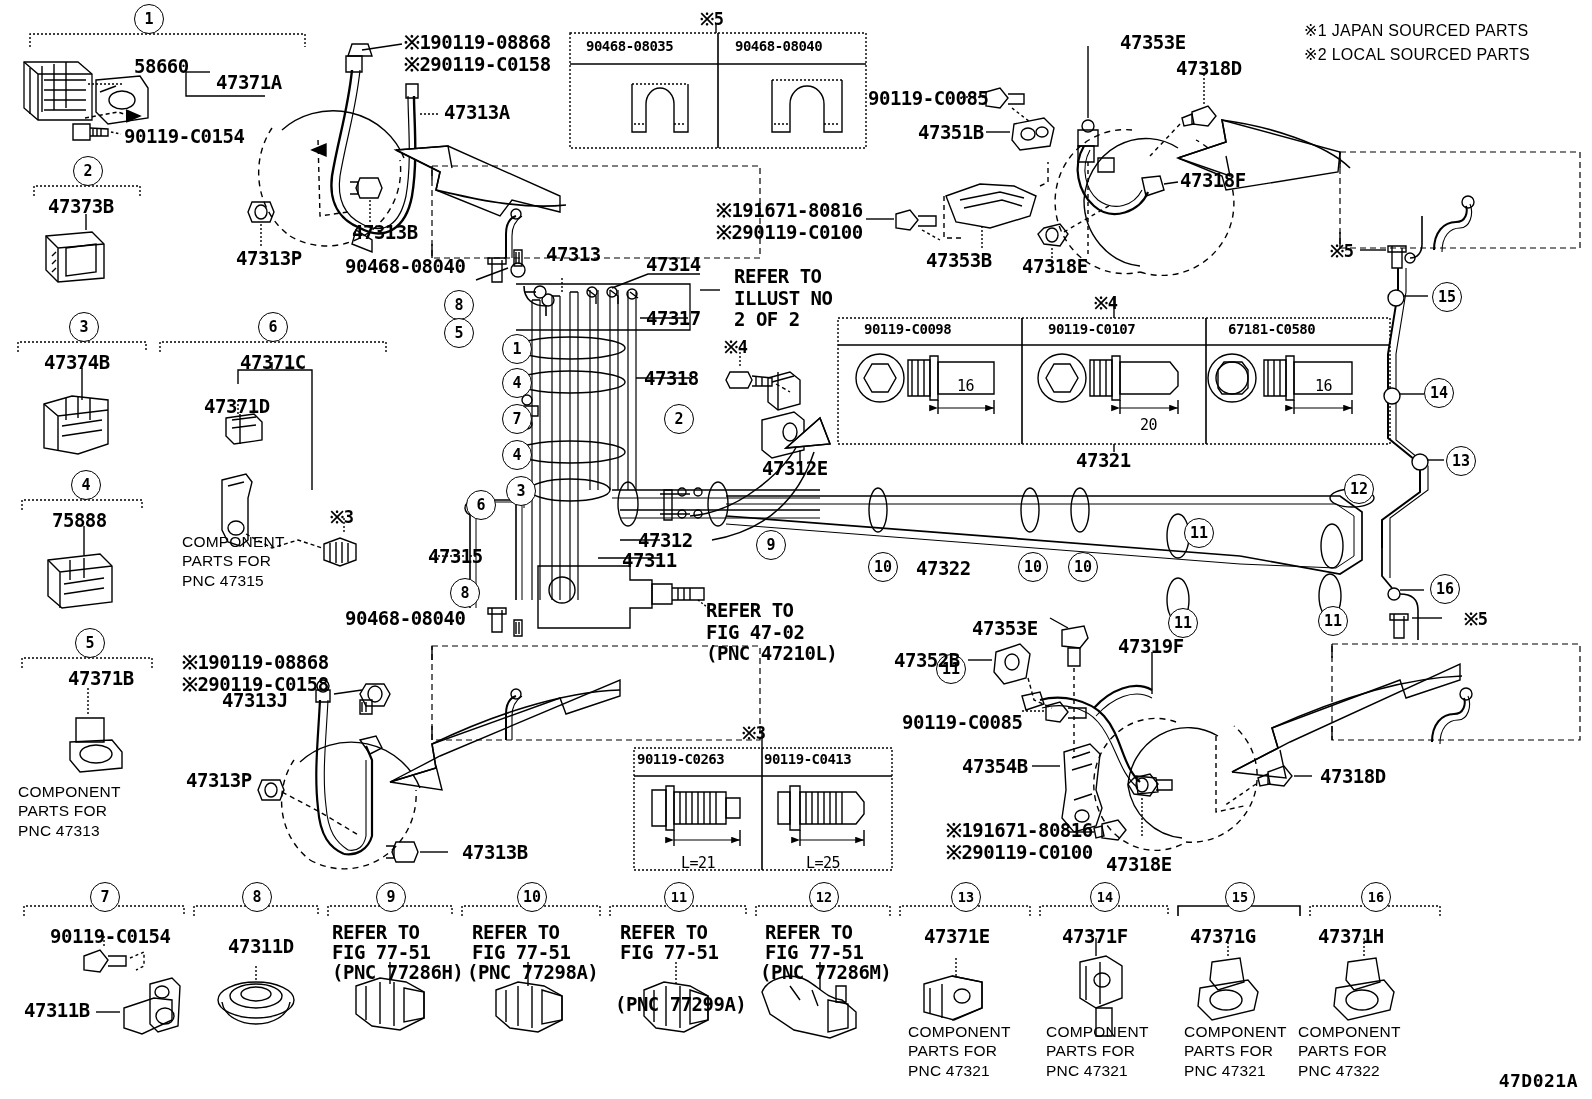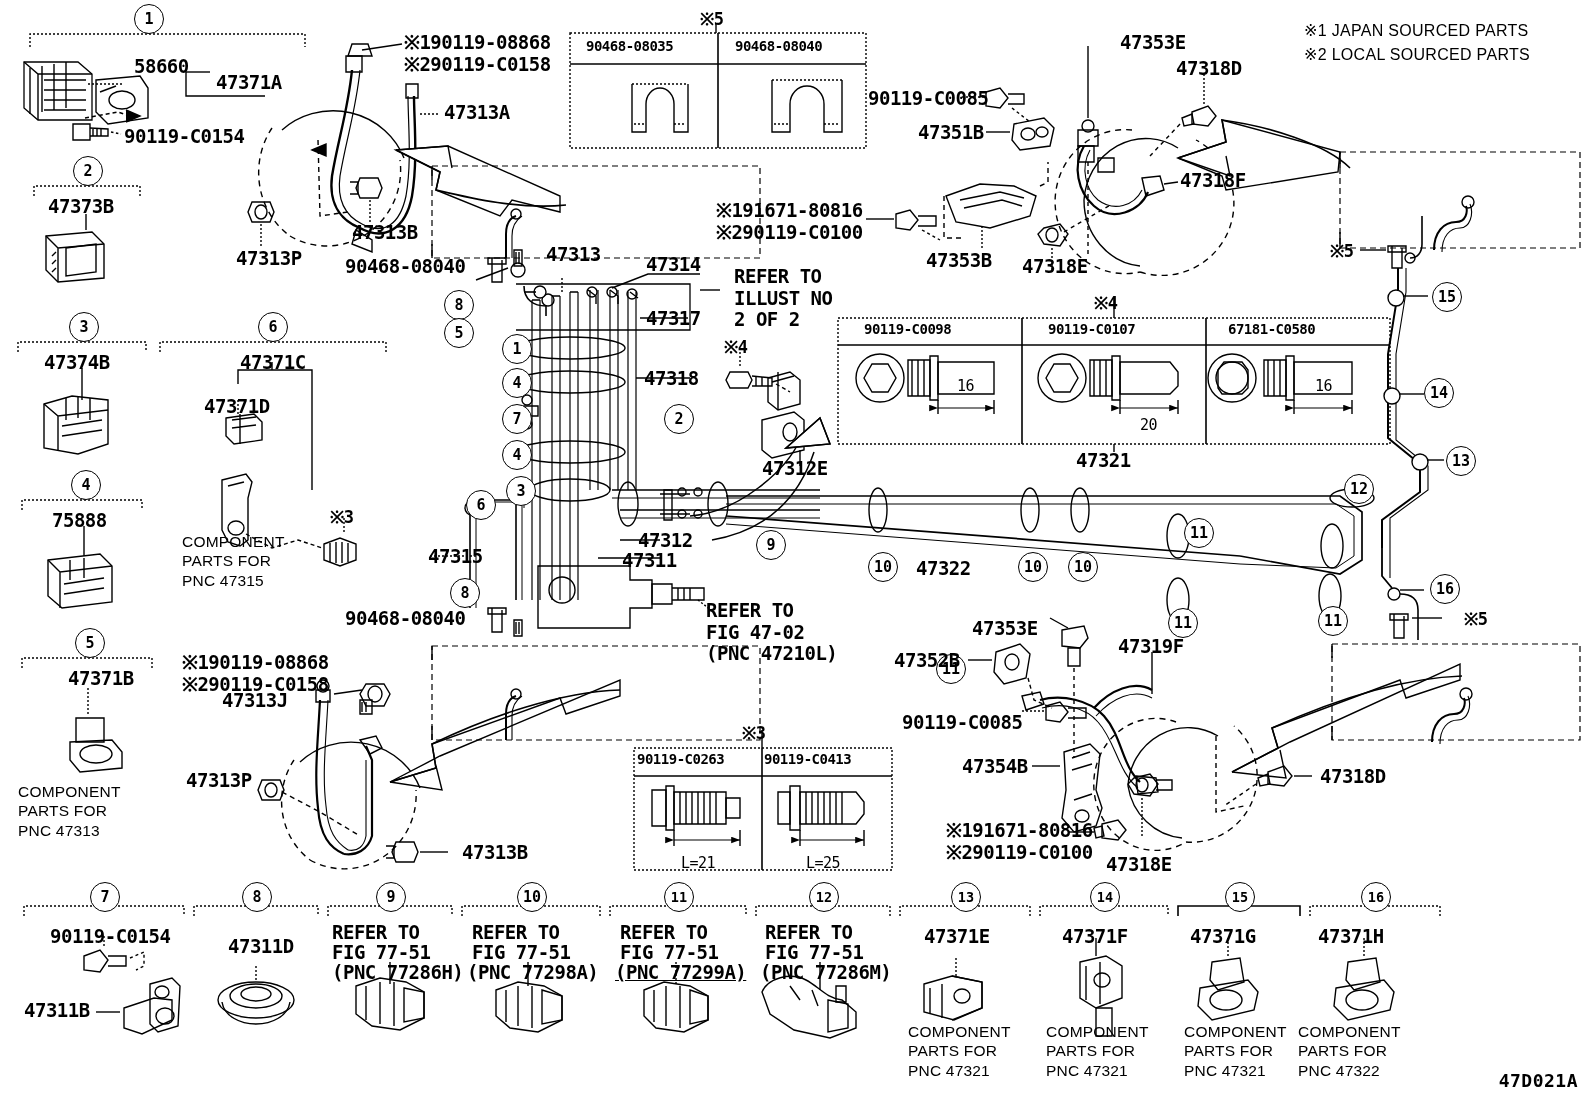--- a/index.html
+++ b/index.html
@@ -733,21 +733,21 @@
 <div class="lbl" style="left:332px;top:962px;">(PNC 77286H)</div>
 
 <div class="circnum" style="left:517px;top:882px;">10</div>
 <div class="lbl" style="left:472px;top:922px;">REFER TO</div>
 <div class="lbl" style="left:472px;top:942px;">FIG 77-51</div>
 <div class="lbl" style="left:467px;top:962px;">(PNC 77298A)</div>
 
 <div class="circnum two" style="left:664px;top:882px;">11</div>
 <div class="lbl" style="left:620px;top:922px;">REFER TO</div>
 <div class="lbl" style="left:620px;top:942px;">FIG 77-51</div>
-<div class="lbl" style="left:615px;top:962px;text-decoration:underline;">(PNC 77299A)</div>
+<div class="lbl" style="left:615px;top:994px;">(PNC 77299A)</div>
 
 <div class="circnum two" style="left:809px;top:882px;">12</div>
 <div class="lbl" style="left:765px;top:922px;">REFER TO</div>
 <div class="lbl" style="left:765px;top:942px;">FIG 77-51</div>
 <div class="lbl" style="left:760px;top:962px;">(PNC 77286M)</div>
 
 <div class="circnum two" style="left:951px;top:882px;">13</div>
 <div class="lbl" style="left:924px;top:926px;">47371E</div>
 <div class="lbl comp" style="left:908px;top:1022px;white-space:pre;">COMPONENT
 PARTS FOR

